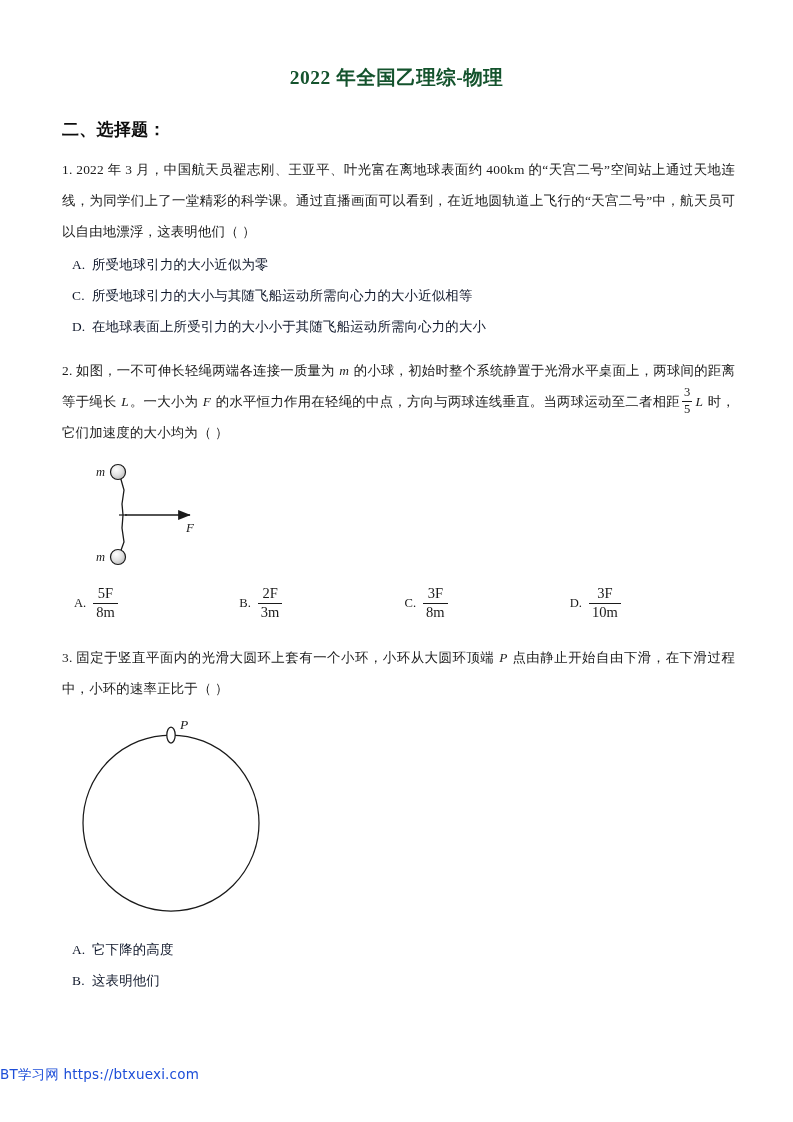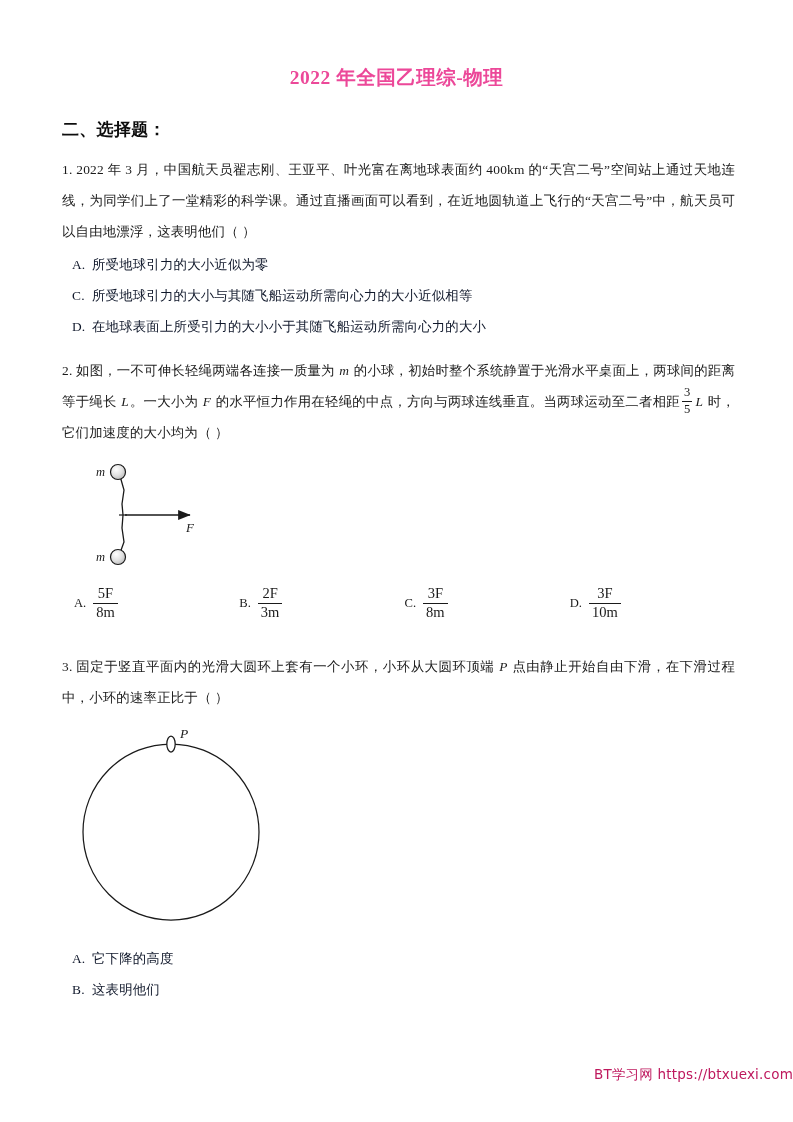--- a/index.html
+++ b/index.html
@@ -24,21 +24,21 @@
   }
 
   
   .doc-title {
     text-align: center;
     font-size: 19.5px;
     font-weight: bold;
     letter-spacing: 0.5px;
     margin: 0;
     padding-top: 64px;
-    color: #ec4899;
+    color: #14532d;
   }
 
   
   .section-heading {
     font-size: 17px;
     font-weight: bold;
     margin: 27px 0 0 4px;
     color: #0d0d0d;
     letter-spacing: 0.3px;
   }
@@ -144,24 +144,24 @@
     margin: 6px 0 0 8px;
     height: 222px;
   }
 
   
   .watermark {
     position: absolute;
     left: 0;
     right: 0;
     top: 1066px;
-    text-align: right;
+    text-align: left;
     font-family: "DejaVu Sans", sans-serif;
     font-size: 13.5px;
-    color: #be185d;
+    color: #1d4ed8;
     letter-spacing: 0.2px;
   }
 </style>
 </head>
 <body>
 
 <div class="page">
 
   <h1 class="doc-title">2022 年全国乙理综-物理</h1>
 
@@ -239,21 +239,21 @@
       <div class="opt-cell">
         <span class="opt-letter">D.</span>
         <span class="frac-big">
           <span class="num">3F</span>
           <span class="den">10m</span>
         </span>
       </div>
     </div>
   </div>
 
-  <div class="question" style="margin-top:31px;">
+  <div class="question" style="margin-top:22px;">
     <div class="q-body"><span>3. 固定于竖直平面内的光滑大圆环上套有一个小环，小环从大圆环顶端 </span><span class="math-i">P</span><span> 点由静止开始自由下滑，在下滑过程中，小环的速率正比于（     ）</span></div>
 
     <div class="figure-circle">
       <svg width="230" height="220" viewBox="0 0 230 220">
         <circle cx="101" cy="113" r="88" fill="none" stroke="#1a1a1a" stroke-width="1.25"></circle>
         <ellipse cx="101" cy="25" rx="4.2" ry="8" fill="#ffffff" stroke="#1a1a1a" stroke-width="1.25"></ellipse>
         <text x="110" y="19" font-family="Liberation Serif, serif" font-size="13.5" font-style="italic" fill="#1a1a1a">P</text>
       </svg>
     </div>
 

